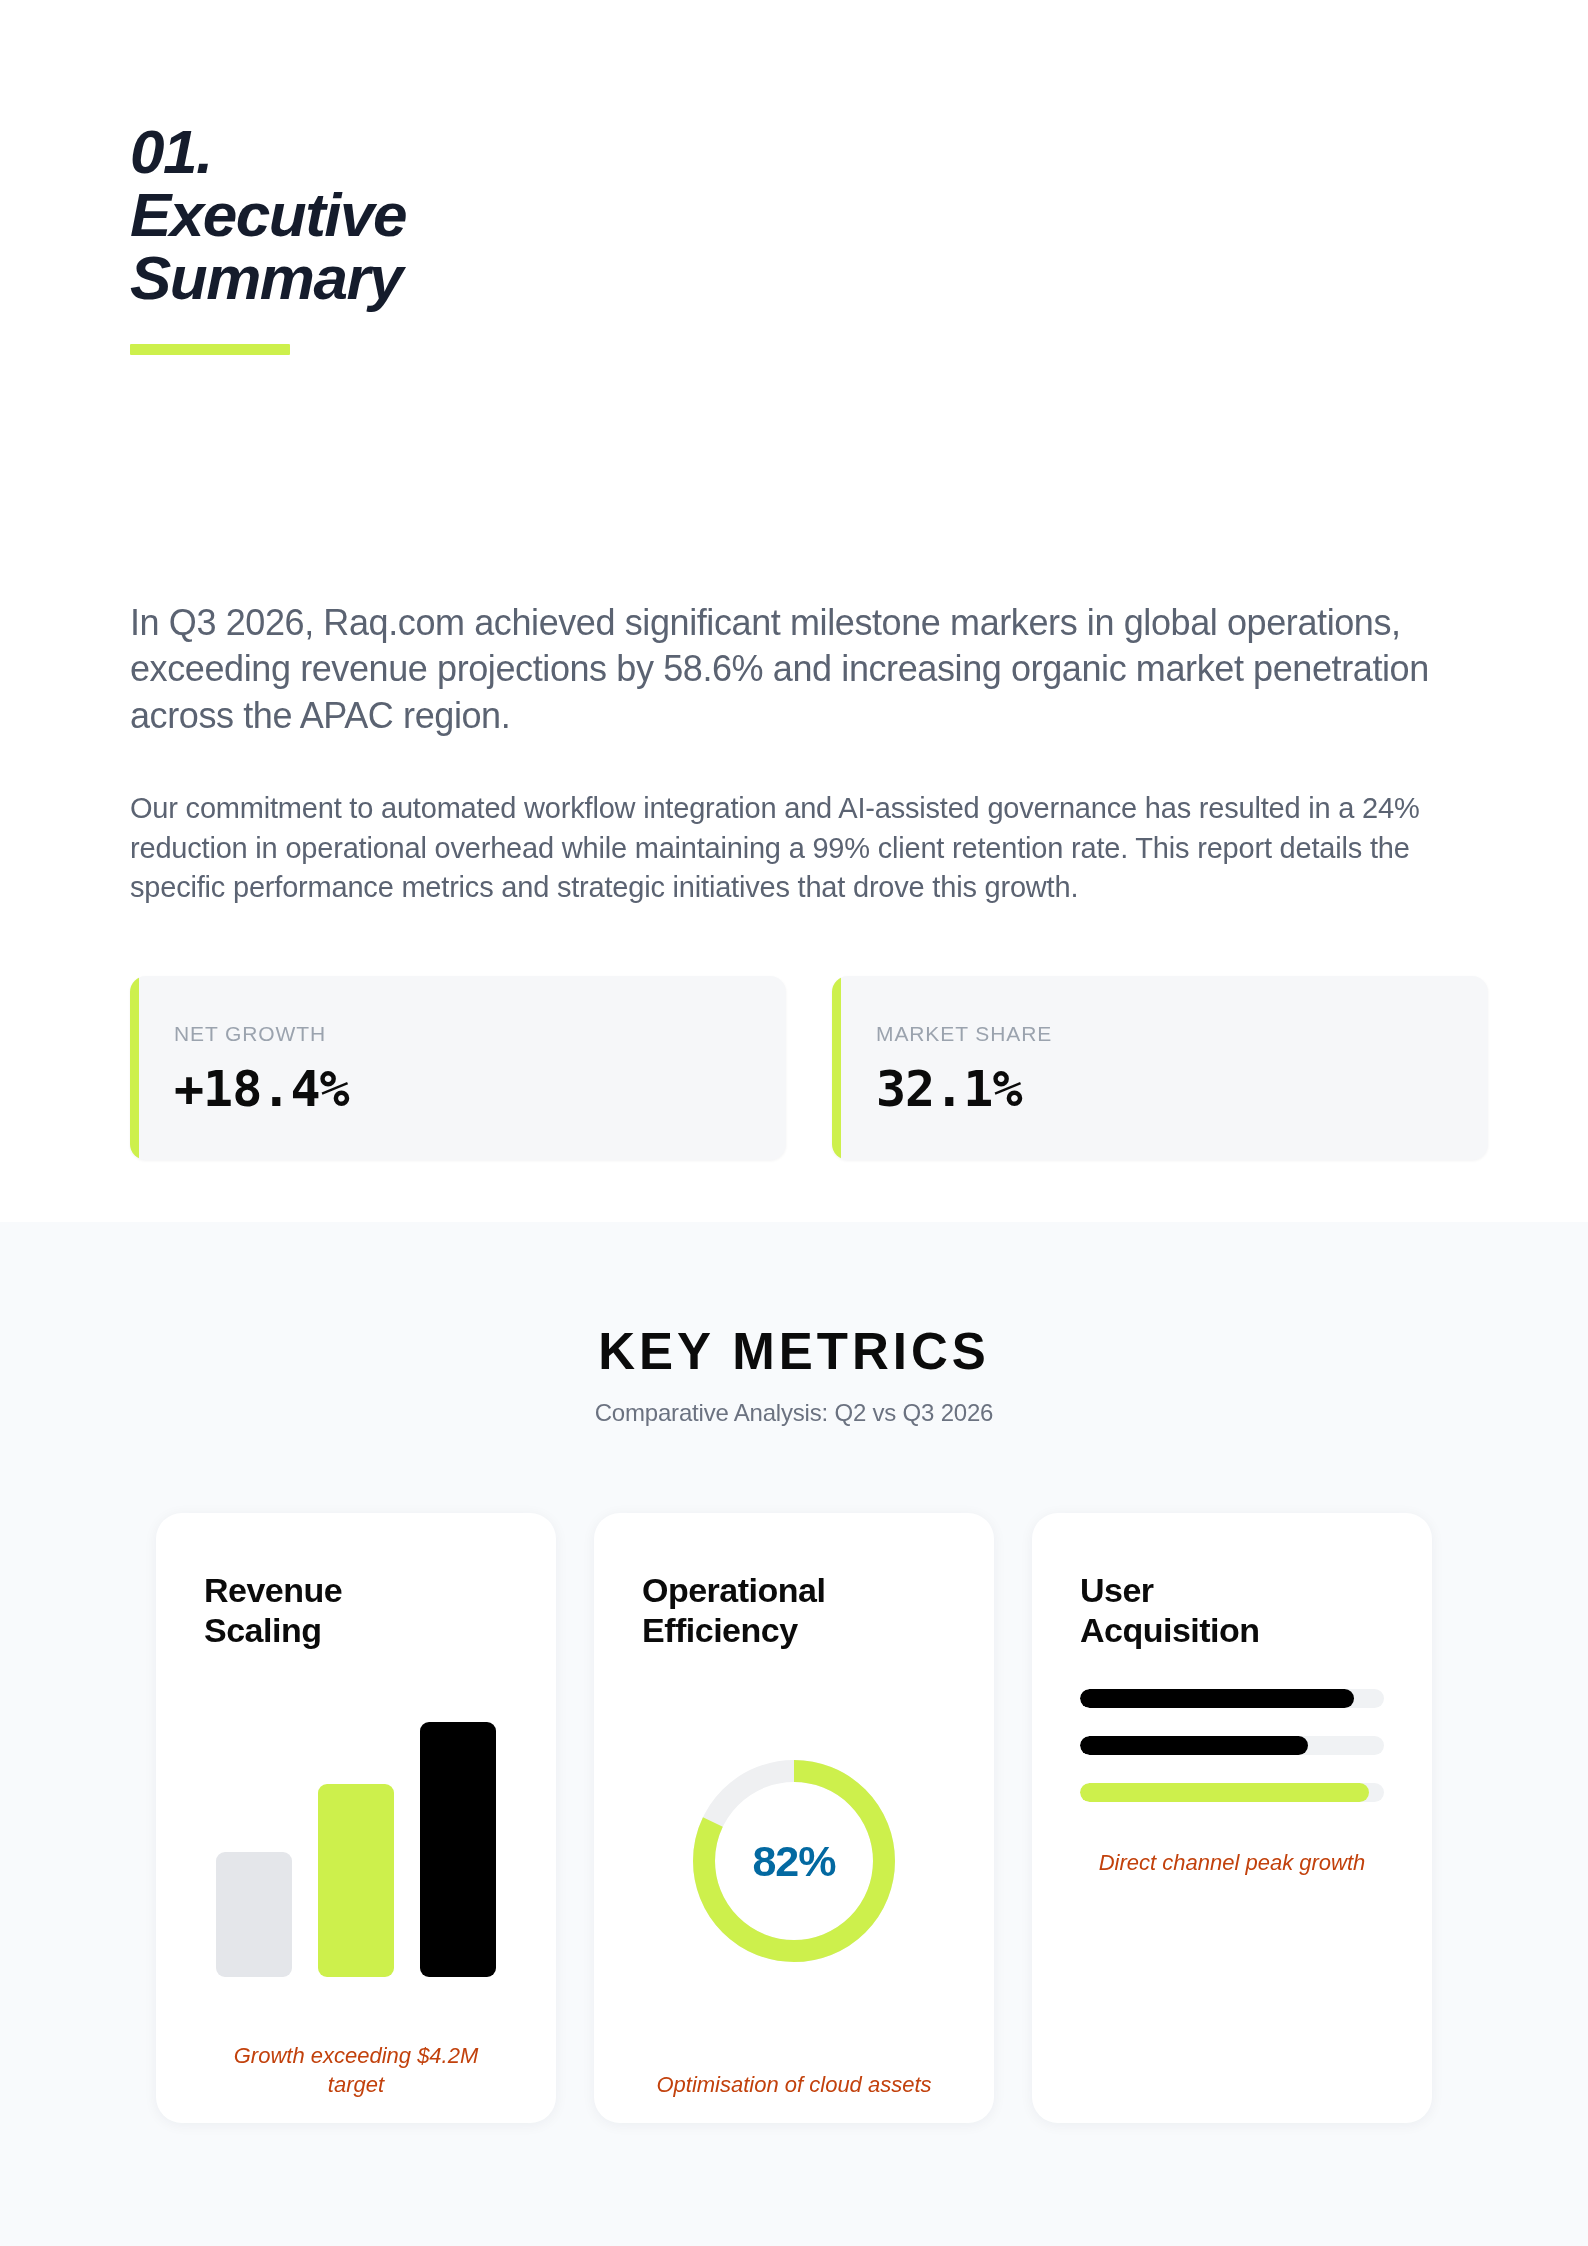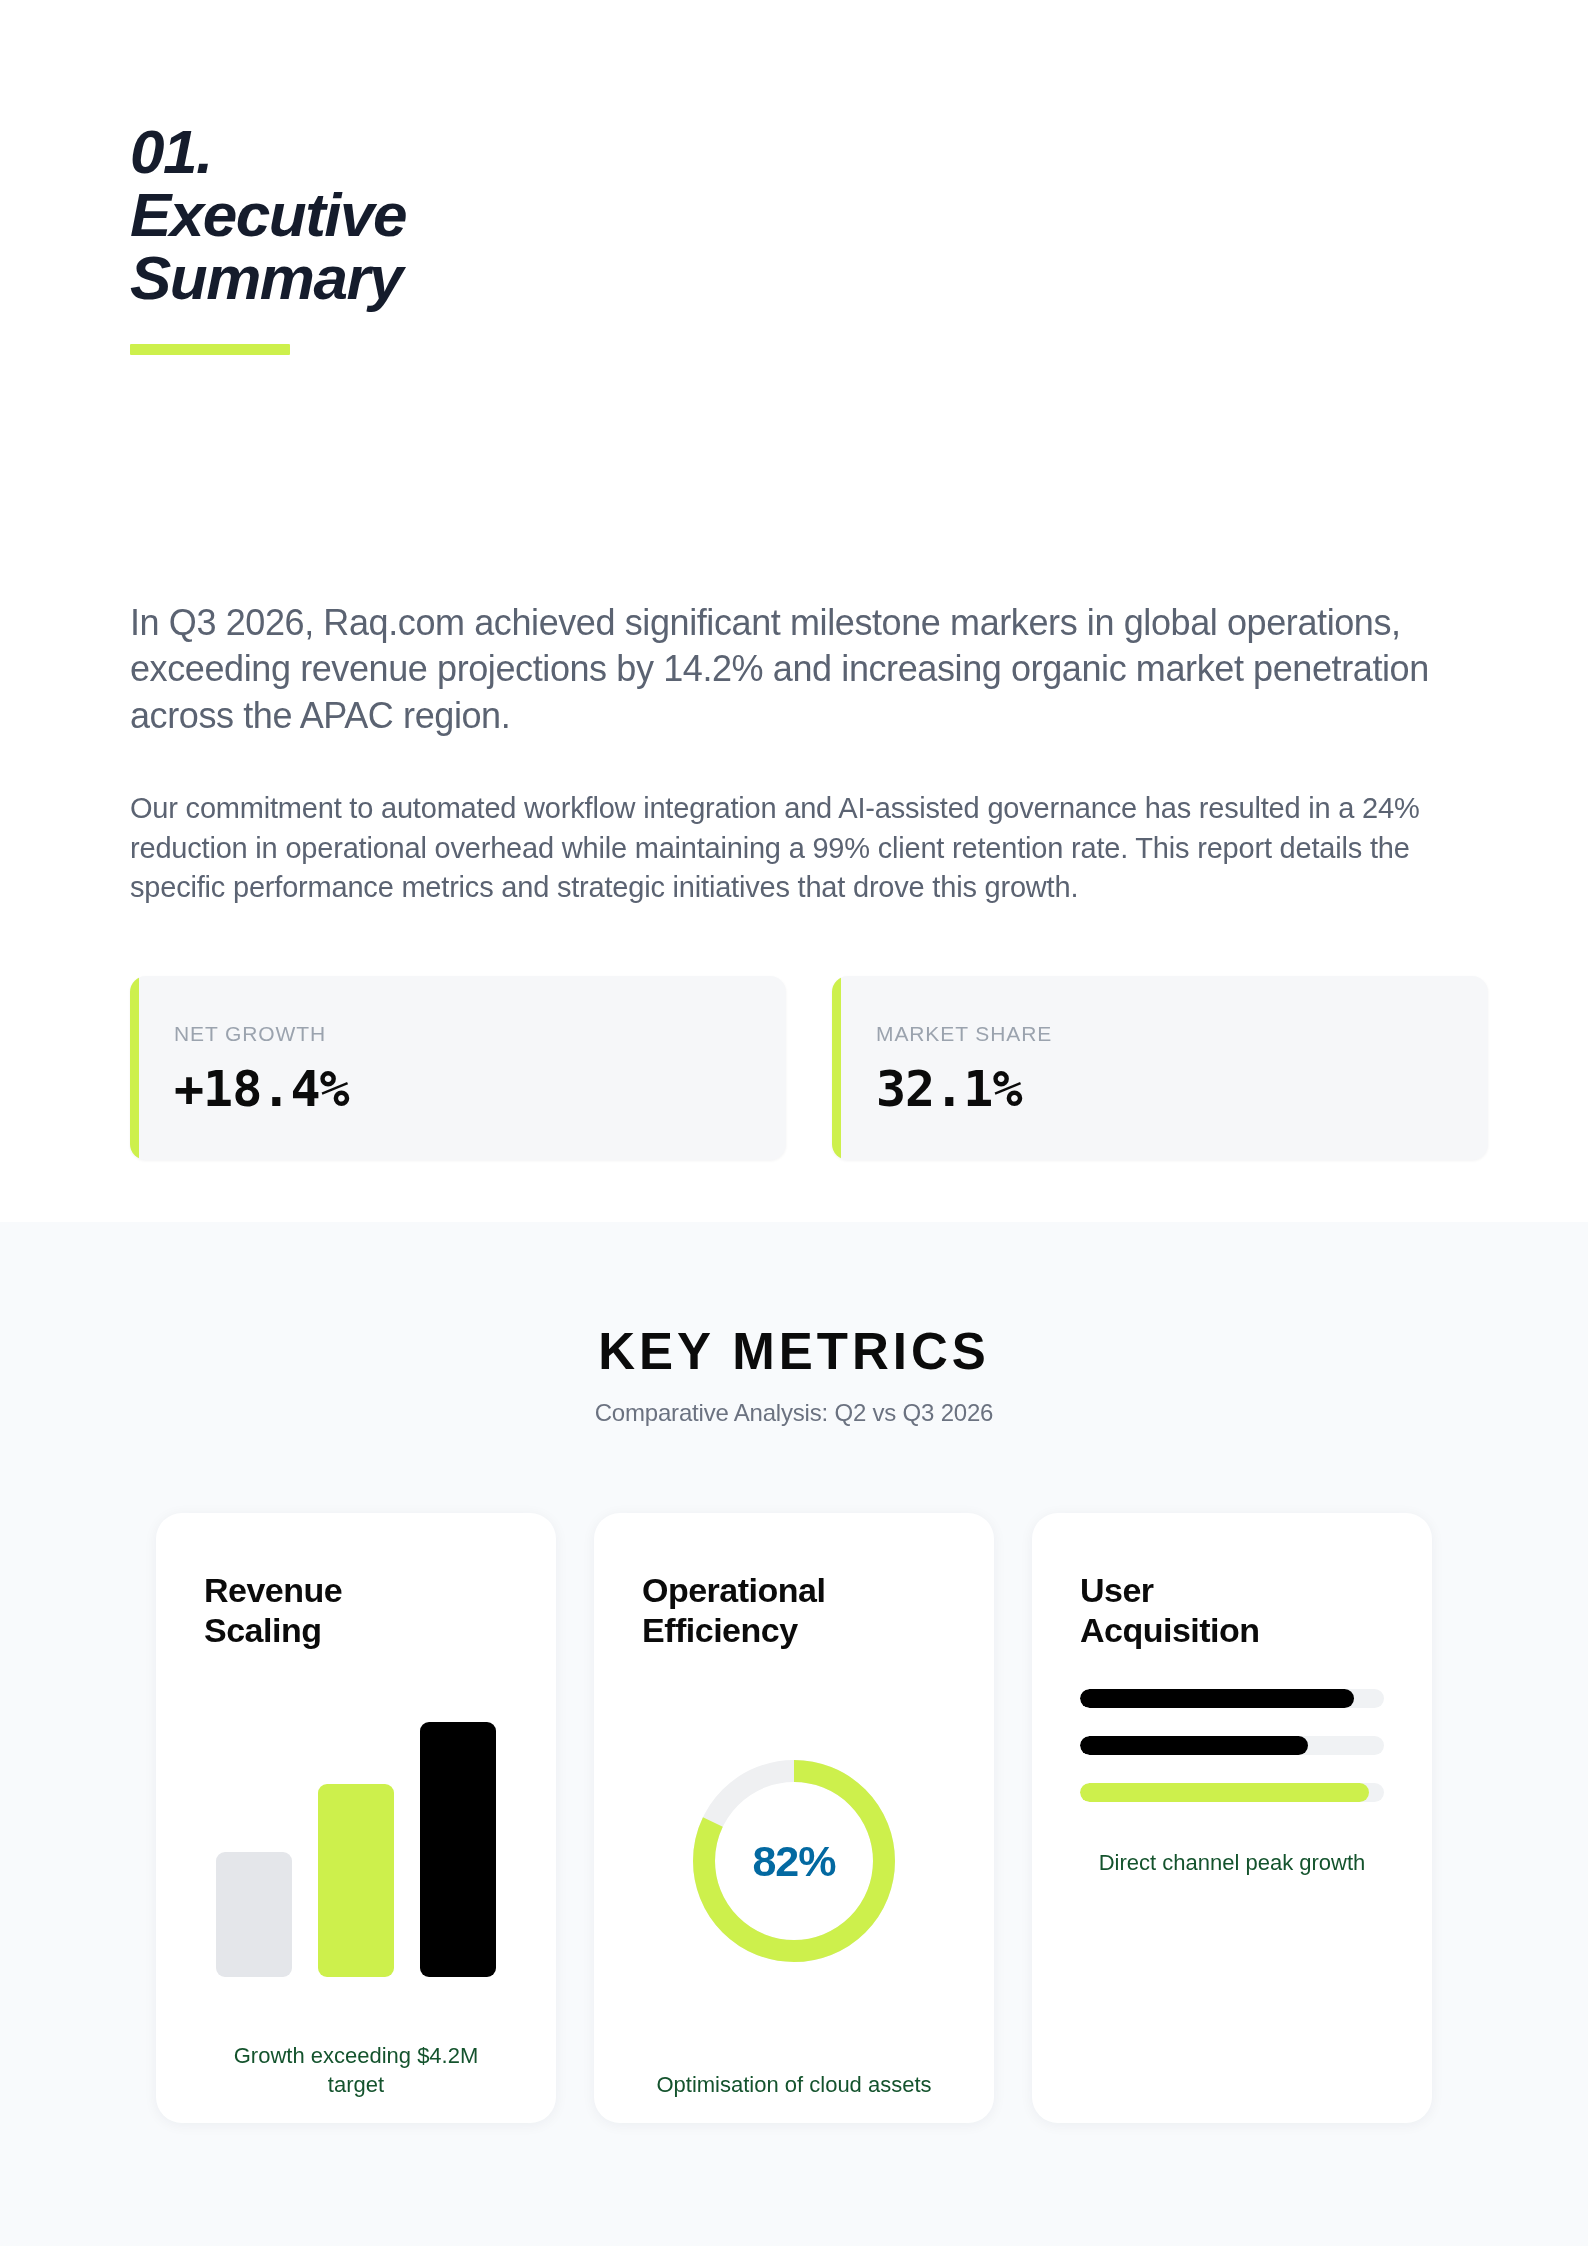--- a/index.html
+++ b/index.html
@@ -180,21 +180,22 @@
     flex: 1;
     display: flex;
     align-items: center;
     justify-content: center;
     padding: 10px 0;
   }
 
   .metric-caption {
     text-align: center;
     font-size: 22px;
-    color: #14532d;
+    font-style: italic;
+    color: #c2410c;
     line-height: 1.32;
     font-weight: 300;
     margin-top: 12px;
   }
 
   
   .bars {
     display: flex;
     align-items: flex-end;
     gap: 26px;
@@ -263,21 +264,21 @@
     <div class="exec-grid">
 
       <div class="exec-left">
         <h1 class="exec-title">01.
 Executive
 Summary</h1>
         <div class="title-rule"></div>
       </div>
 
       <div class="exec-right">
-        <p class="exec-para-lead">In Q3 2026, Raq.com achieved significant milestone markers in global operations, exceeding revenue projections by 14.2% and increasing organic market penetration across the APAC region.</p>
+        <p class="exec-para-lead">In Q3 2026, Raq.com achieved significant milestone markers in global operations, exceeding revenue projections by 58.6% and increasing organic market penetration across the APAC region.</p>
         <p class="exec-para-body">Our commitment to automated workflow integration and AI-assisted governance has resulted in a 24% reduction in operational overhead while maintaining a 99% client retention rate. This report details the specific performance metrics and strategic initiatives that drove this growth.</p>
 
         <div class="stat-row">
 
           <div class="stat-card">
             <span class="stat-accent"></span>
             <div class="stat-label">NET GROWTH</div>
             <div class="stat-value">+18.4%</div>
           </div>
 

